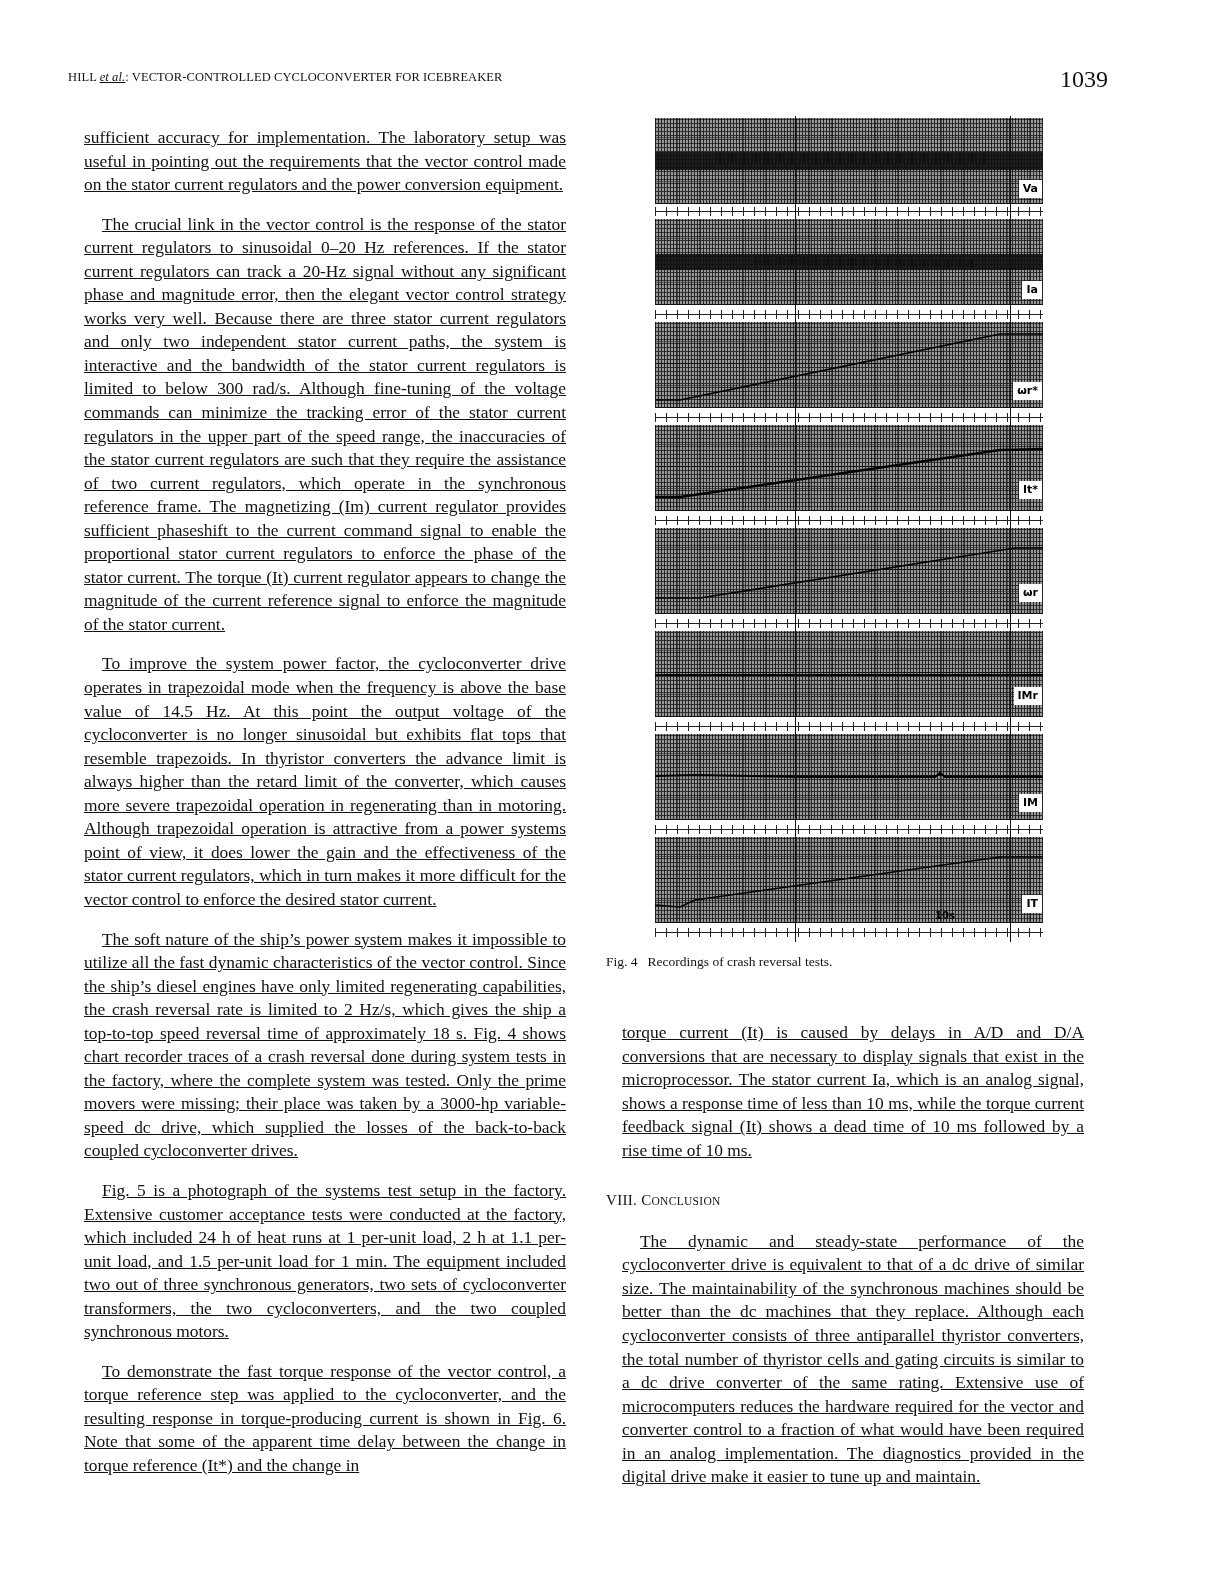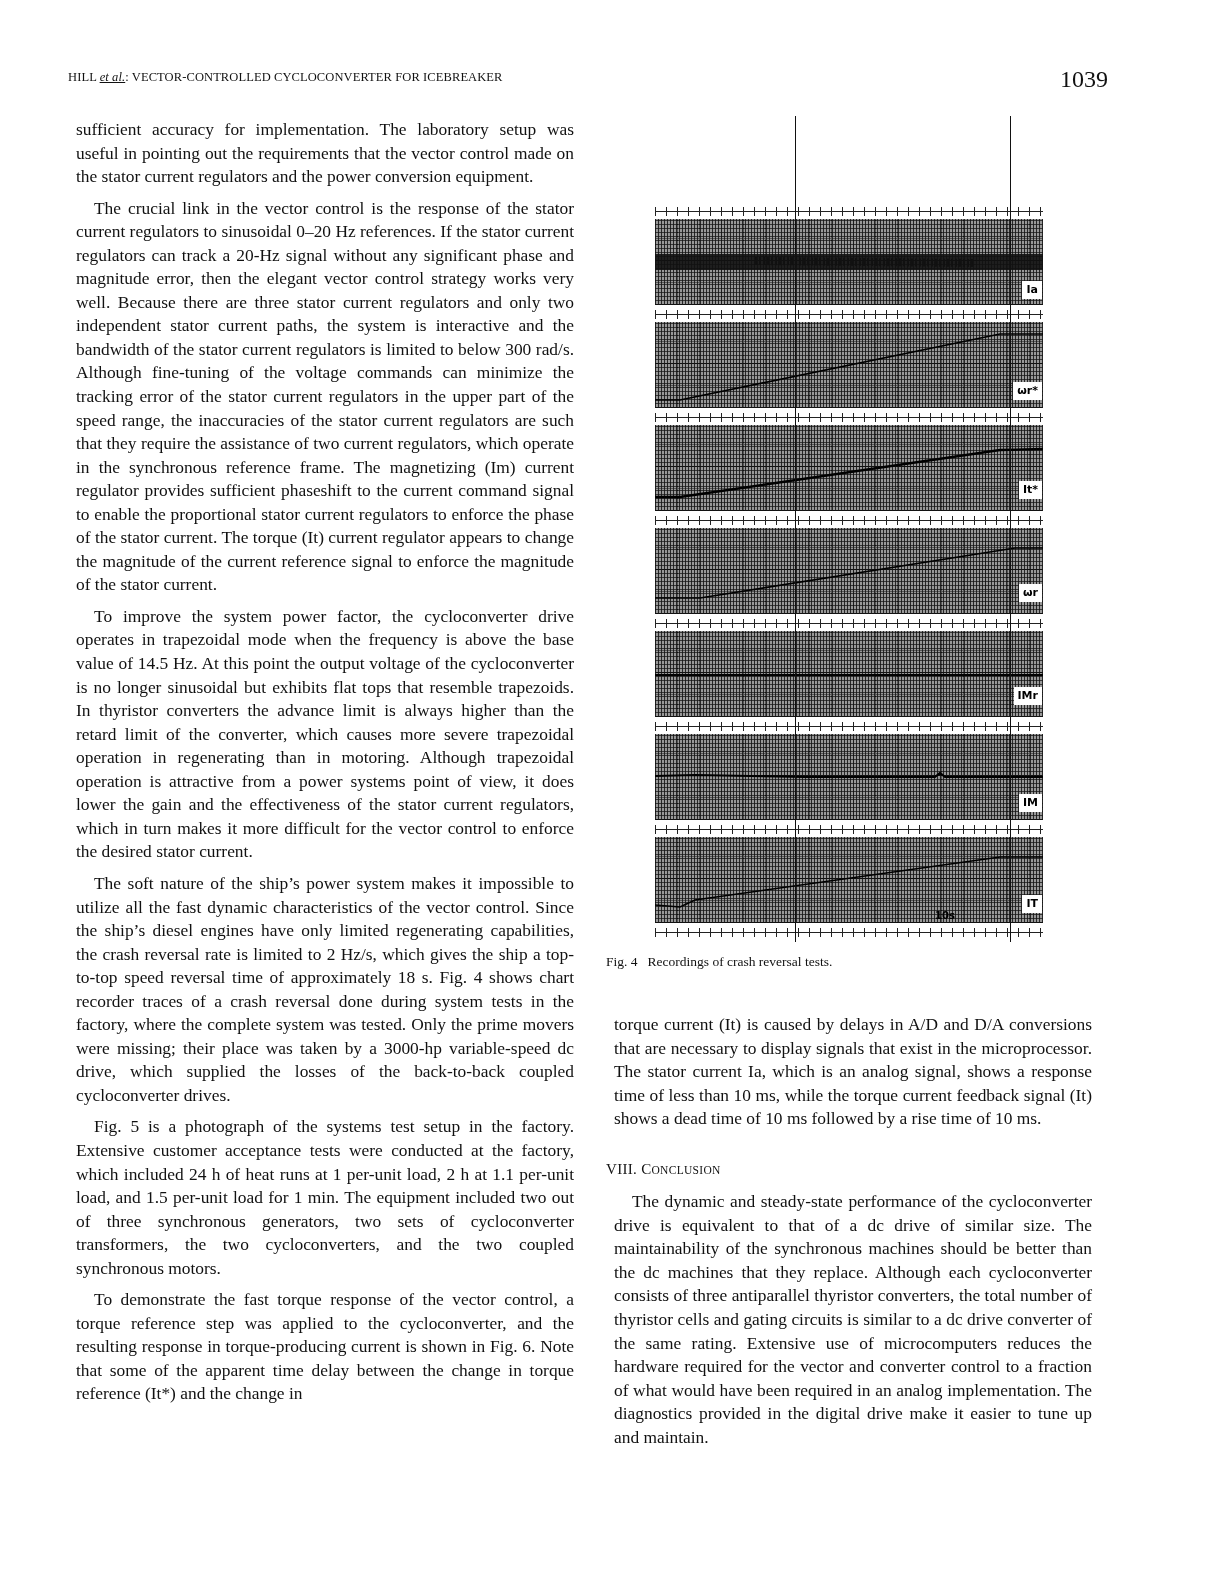--- a/index.html
+++ b/index.html
@@ -6,21 +6,21 @@
   body { width: 1219px; height: 1587px; position: relative; overflow: hidden; color: #111; }
   .serif { font-family: "Liberation Serif", "DejaVu Serif", serif; }
 
   .running-head { position: absolute; top: 70px; left: 68px; font-size: 12.5px; letter-spacing: 0.1px; }
   .running-head i { font-style: italic; text-decoration: underline; }
   .page-number { position: absolute; top: 66px; left: 1060px; width: 50px; font-size: 24px; }
 
   .col { position: absolute; font-size: 17.4px; line-height: 23.55px; text-align: justify; }
   .col-left { left: 68px; top: 110px; width: 514px; }
   .col-right-text { left: 606px; top: 1005px; width: 494px; }
-  .col p { margin: 8px; text-indent: 0; }
+  .col p { margin: 16px; text-indent: 0; text-decoration: underline; }
   .col p.ind { text-indent: 18px; }
 
   .section-heading { margin: 27px 0 8px 0; font-size: 15px; letter-spacing: 0.3px; }
   .section-heading .sc { font-size: 11.5px; }
 
   
   .figure { position: absolute; left: 652px; top: 116px; width: 394px; height: 826px; }
   .strip { position: absolute; left: 3px; width: 388px; height: 86px;
     background-color: #6e6e6e;
     background-image:
@@ -53,20 +53,27 @@
   <p>sufficient accuracy for implementation. The laboratory setup was useful in pointing out the requirements that the vector control made on the stator current regulators and the power conversion equipment.</p>
   <p class="ind">The crucial link in the vector control is the response of the stator current regulators to sinusoidal 0–20 Hz references. If the stator current regulators can track a 20-Hz signal without any significant phase and magnitude error, then the elegant vector control strategy works very well. Because there are three stator current regulators and only two independent stator current paths, the system is interactive and the bandwidth of the stator current regulators is limited to below 300 rad/s. Although fine-tuning of the voltage commands can minimize the tracking error of the stator current regulators in the upper part of the speed range, the inaccuracies of the stator current regulators are such that they require the assistance of two current regulators, which operate in the synchronous reference frame. The magnetizing (Im) current regulator provides sufficient phaseshift to the current command signal to enable the proportional stator current regulators to enforce the phase of the stator current. The torque (It) current regulator appears to change the magnitude of the current reference signal to enforce the magnitude of the stator current.</p>
   <p class="ind">To improve the system power factor, the cycloconverter drive operates in trapezoidal mode when the frequency is above the base value of 14.5 Hz. At this point the output voltage of the cycloconverter is no longer sinusoidal but exhibits flat tops that resemble trapezoids. In thyristor converters the advance limit is always higher than the retard limit of the converter, which causes more severe trapezoidal operation in regenerating than in motoring. Although trapezoidal operation is attractive from a power systems point of view, it does lower the gain and the effectiveness of the stator current regulators, which in turn makes it more difficult for the vector control to enforce the desired stator current.</p>
   <p class="ind">The soft nature of the ship’s power system makes it impossible to utilize all the fast dynamic characteristics of the vector control. Since the ship’s diesel engines have only limited regenerating capabilities, the crash reversal rate is limited to 2 Hz/s, which gives the ship a top-to-top speed reversal time of approximately 18 s. Fig. 4 shows chart recorder traces of a crash reversal done during system tests in the factory, where the complete system was tested. Only the prime movers were missing; their place was taken by a 3000-hp variable-speed dc drive, which supplied the losses of the back-to-back coupled cycloconverter drives.</p>
   <p class="ind">Fig. 5 is a photograph of the systems test setup in the factory. Extensive customer acceptance tests were conducted at the factory, which included 24 h of heat runs at 1 per-unit load, 2 h at 1.1 per-unit load, and 1.5 per-unit load for 1 min. The equipment included two out of three synchronous generators, two sets of cycloconverter transformers, the two cycloconverters, and the two coupled synchronous motors.</p>
   <p class="ind">To demonstrate the fast torque response of the vector control, a torque reference step was applied to the cycloconverter, and the resulting response in torque-producing current is shown in Fig. 6. Note that some of the apparent time delay between the change in torque reference (It*) and the change in</p>
 </div>
 
 <div class="figure">
 
+  <div class="strip" style="top:2px">
+    <svg width="388" height="86">
+      <path d="M0,43 L60,43 L388,43" stroke="#111" stroke-width="18" fill="none" opacity="0.9"></path>
+      <path d="M60,40 L330,40" stroke="#111" stroke-width="10" fill="none" stroke-dasharray="2,2"></path>
+    </svg>
+    <span class="strip-label" style="top:62px">Va</span>
+  </div>
   <div class="tick-band" style="top:88px">
       <div class="axis"></div>
       <div class="ticks"></div>
     </div>
 
   <div class="strip" style="top:103px">
     <svg width="388" height="86">
       <path d="M0,43 L388,43" stroke="#111" stroke-width="16" fill="none" opacity="0.9"></path>
       <path d="M100,42 L320,44" stroke="#111" stroke-width="8" fill="none" stroke-dasharray="2,2"></path>
     </svg>

